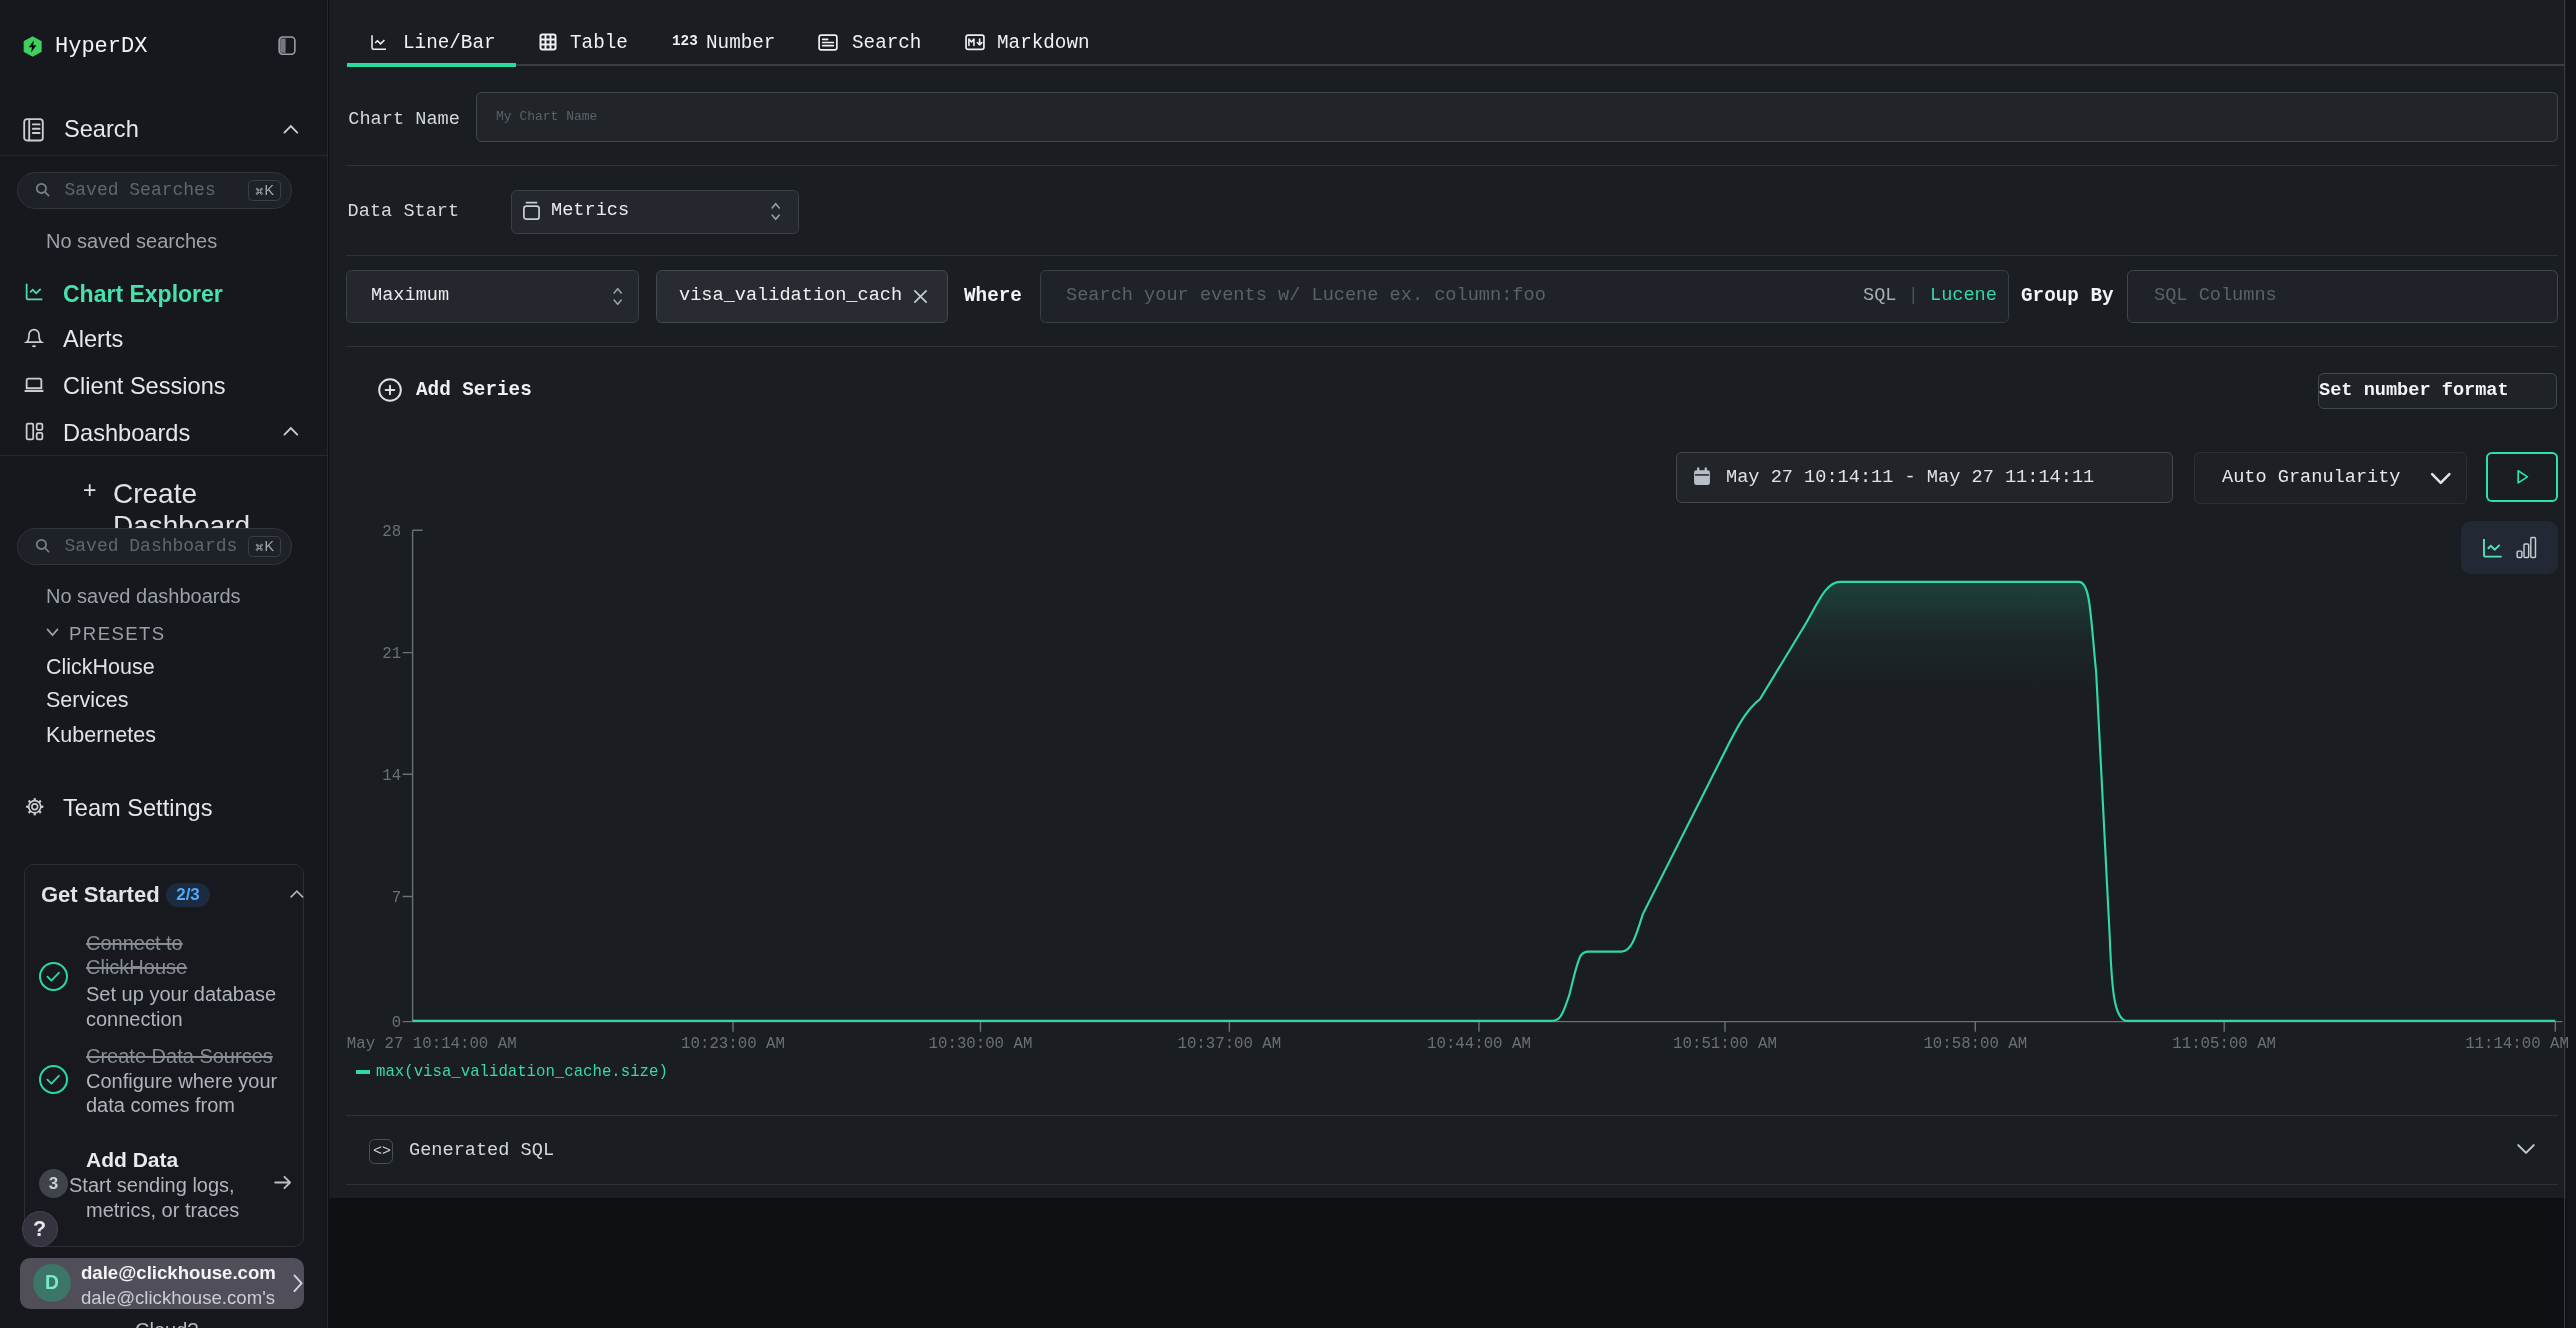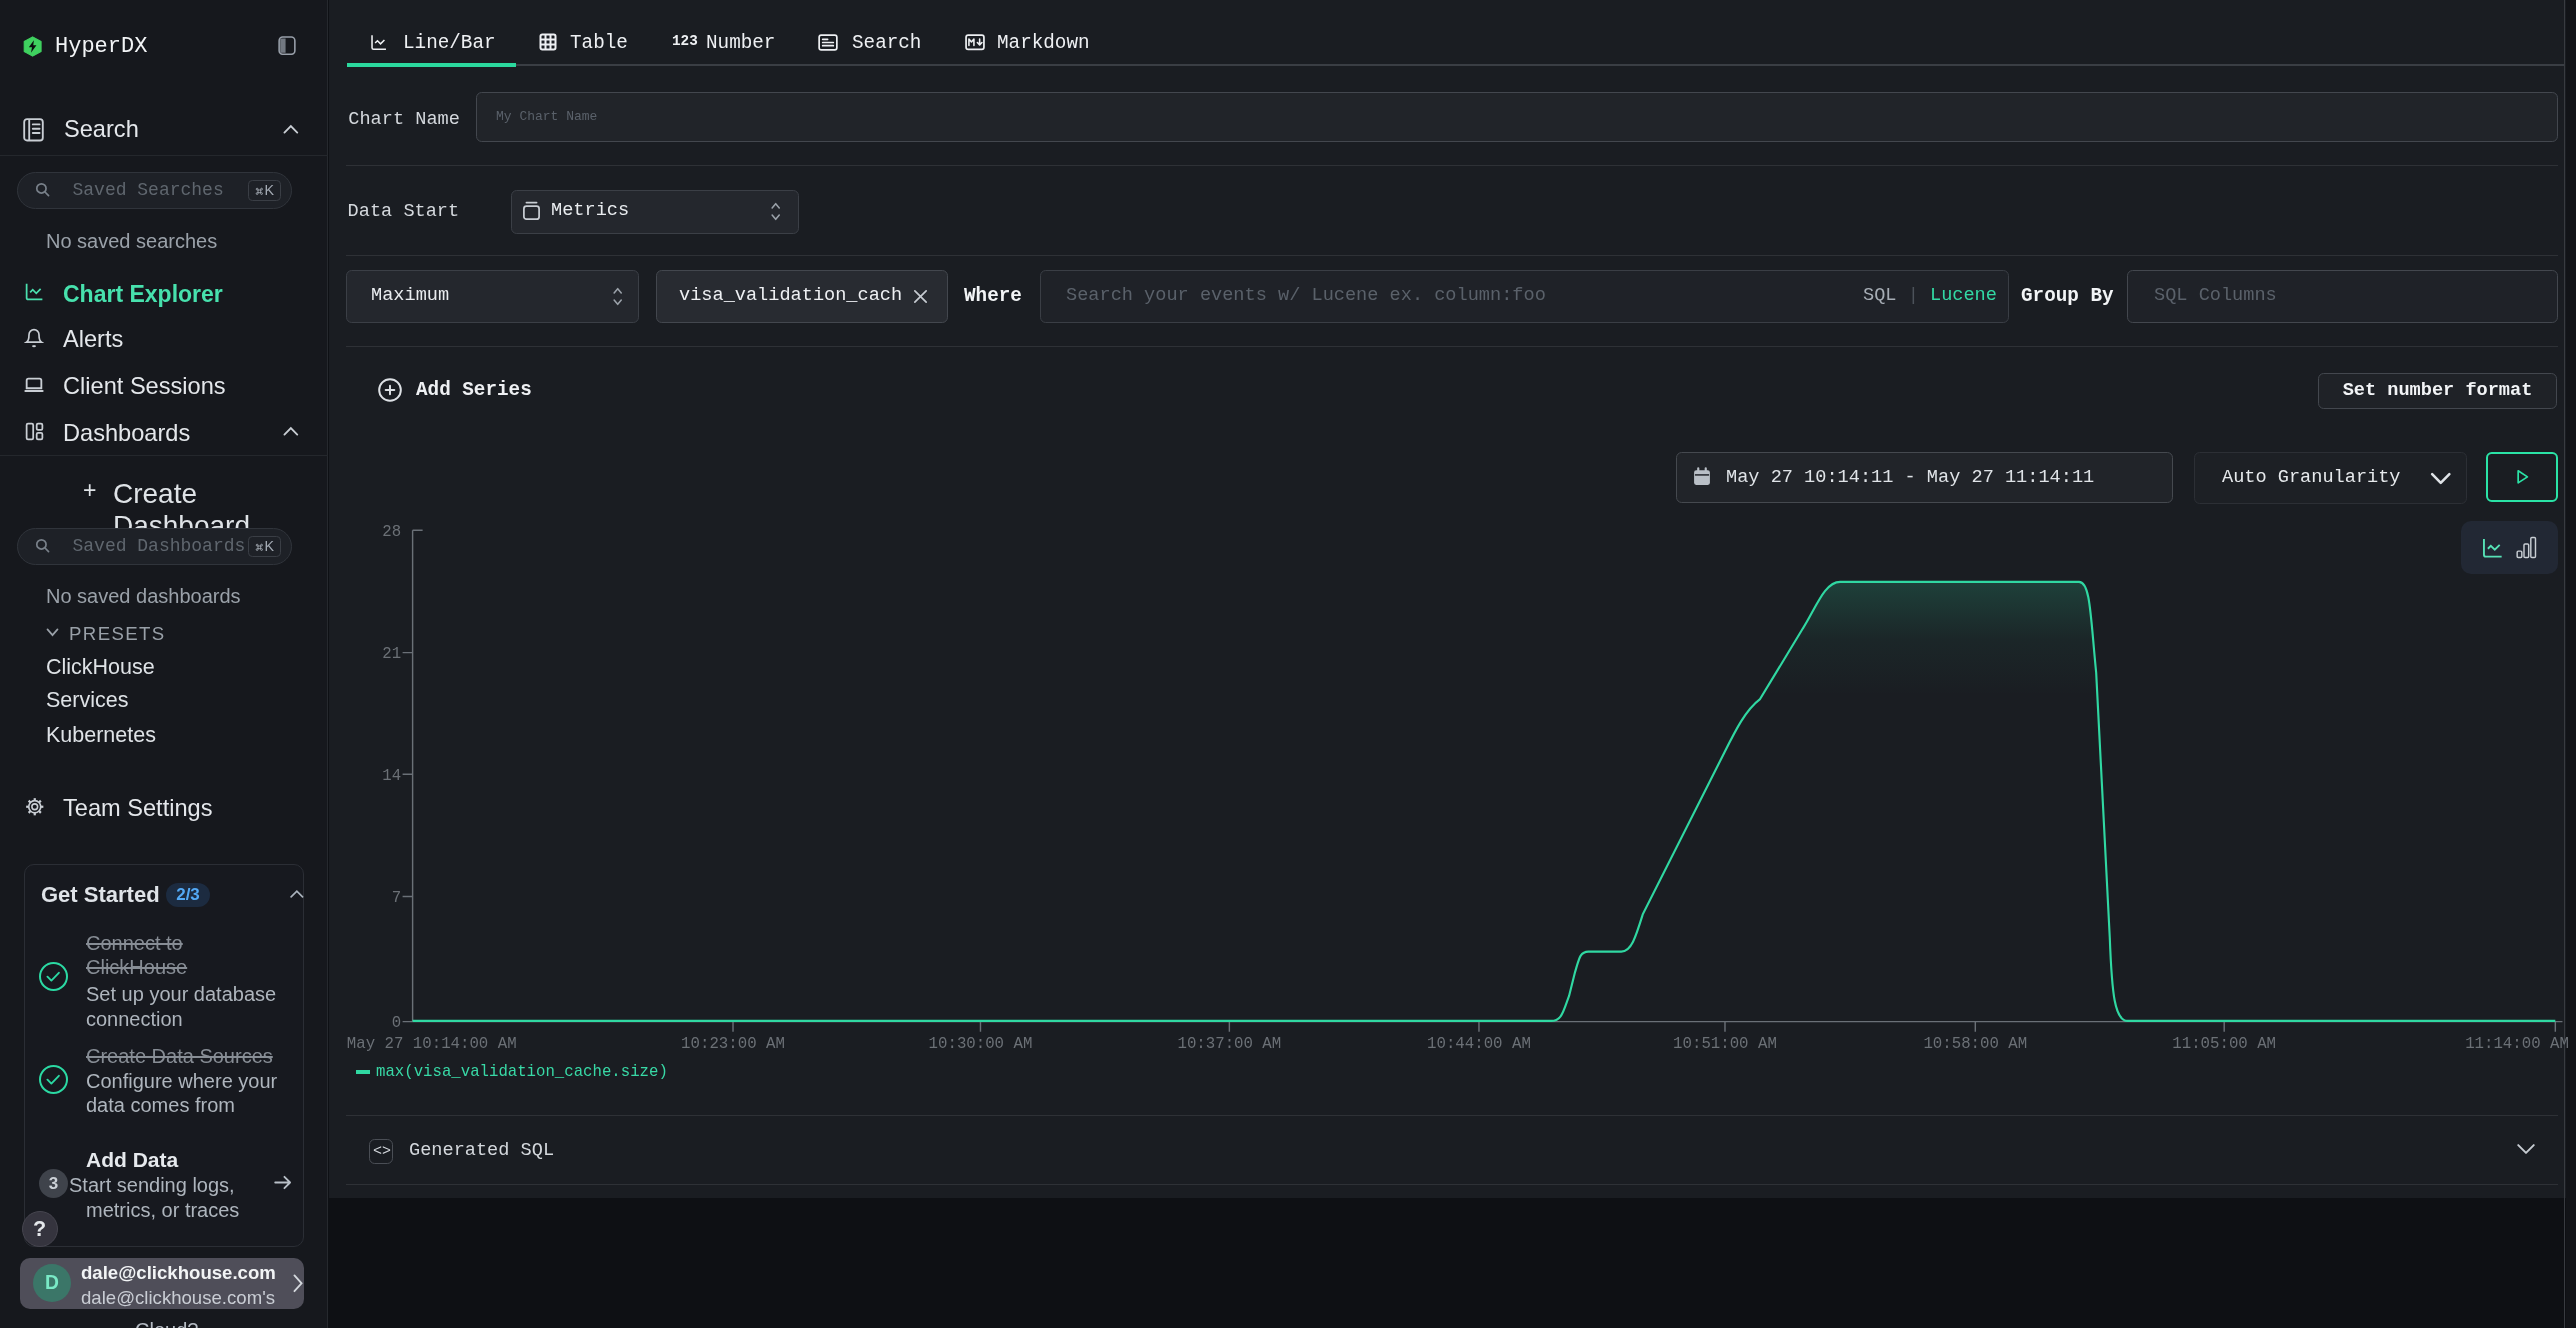--- a/index.html
+++ b/index.html
@@ -9,21 +9,21 @@
   .mono { font-family:"Liberation Mono", monospace; }
   .sans { font-family:"Liberation Sans", sans-serif; }
 
   
   #sidebar { position:absolute; left:0; top:0; width:328px; height:1328px;
              background:#16181d; border-right:1.4px solid #26292e; }
   .navtxt { font-size:23.6px; color:#e4e7eb; }
   .pill { position:absolute; left:16.5px; width:275px; height:37px; border-radius:18.6px;
           background:#1e2127; border:1.4px solid #30343b; }
   .pill .ph { position:absolute; left:47px; top:0; line-height:34px; font-family:"Liberation Mono",monospace;
-              font-size:18px; color:#5f666e;margin-left:8px; }
+              font-size:18px; color:#5f666e; }
   .kbadge { position:absolute; right:10px; top:7.2px; width:33px; height:21px; border-radius:4.3px;
             border:1.4px solid #3a3e45; color:#a3aab3; font-size:14.3px; line-height:18px; text-align:center; }
   .sideline { position:absolute; left:0; width:328px; height:1.4px; background:#24272c; }
 
   
   #main { position:absolute; left:329px; top:0; width:2247px; height:1198px; background:#1a1d22; }
   .divider { position:absolute; left:17px; width:2212px; height:1.4px; background:#2e3136; }
   .tabtxt { font-size:19.3px; color:#eef0f3; }
   .lbl { font-size:18.6px; color:#d4d8dd; }
   .inbox { position:absolute; border:1.4px solid #43474e; border-radius:5.7px; background:#212429; }
@@ -256,21 +256,21 @@
   <div class="abs mono" style="left:1692px;top:285px;font-size:19.3px;font-weight:bold;color:#f2f4f6">Group By</div>
   <div class="inbox" style="left:1798px;top:270px;width:431px;height:53px;background:#1f2228"></div>
   <div class="abs mono ph2" style="left:1825px;top:285px;font-size:18.6px">SQL Columns</div>
   <div class="divider" style="top:346px"></div>
 
   <svg class="abs" style="left:48px;top:377px" width="26" height="26" viewBox="0 0 24 24">
     <circle cx="12" cy="12" r="10" fill="none" stroke="#dde1e5" stroke-width="1.8"></circle>
     <path d="M8 12h8 M12 8v8" stroke="#dde1e5" stroke-width="1.8" stroke-linecap="round"></path>
   </svg>
   <div class="abs mono" style="left:87px;top:379px;font-size:19.3px;font-weight:bold;color:#eef0f3">Add Series</div>
-  <div class="abs mono" style="left:1989px;top:373px;width:239px;height:36px;border:1.4px solid #43474e;border-radius:5.7px;background:#1f2227;font-size:18.6px;font-weight:bold;color:#f2f4f6;text-align:center;line-height:33px">Set number format</div>
+  <div class="abs mono" style="left:1989px;top:373px;width:239px;height:36px;border:1.4px solid #43474e;border-radius:5.7px;background:#1f2227;font-size:18.6px;font-weight:bold;color:#f2f4f6;line-height:33px">Set number format</div>
 
   <div class="abs" style="left:1347px;top:452px;width:497px;height:51px;border:1.4px solid #45494f;border-radius:5.7px;background:#212429"></div>
   <svg class="abs" style="left:1363px;top:467px" width="20" height="20" viewBox="0 0 24 24">
     <rect x="2.5" y="4" width="19" height="17.5" rx="2.5" fill="#b9bfc6"></rect>
     <path d="M7.5 1.5 v5 M16.5 1.5 v5" stroke="#b9bfc6" stroke-width="2.6" stroke-linecap="round"></path>
     <path d="M3.5 9.5 h17" stroke="#212429" stroke-width="1.8"></path>
   </svg>
   <div class="abs mono" style="left:1397px;top:467px;font-size:18.6px;color:#dfe3e7">May 27 10:14:11 - May 27 11:14:11</div>
 
   <div class="abs" style="left:1865px;top:452px;width:273px;height:52px;border:1.4px solid #2c2f35;border-radius:5.7px;background:#1d2025"></div>

